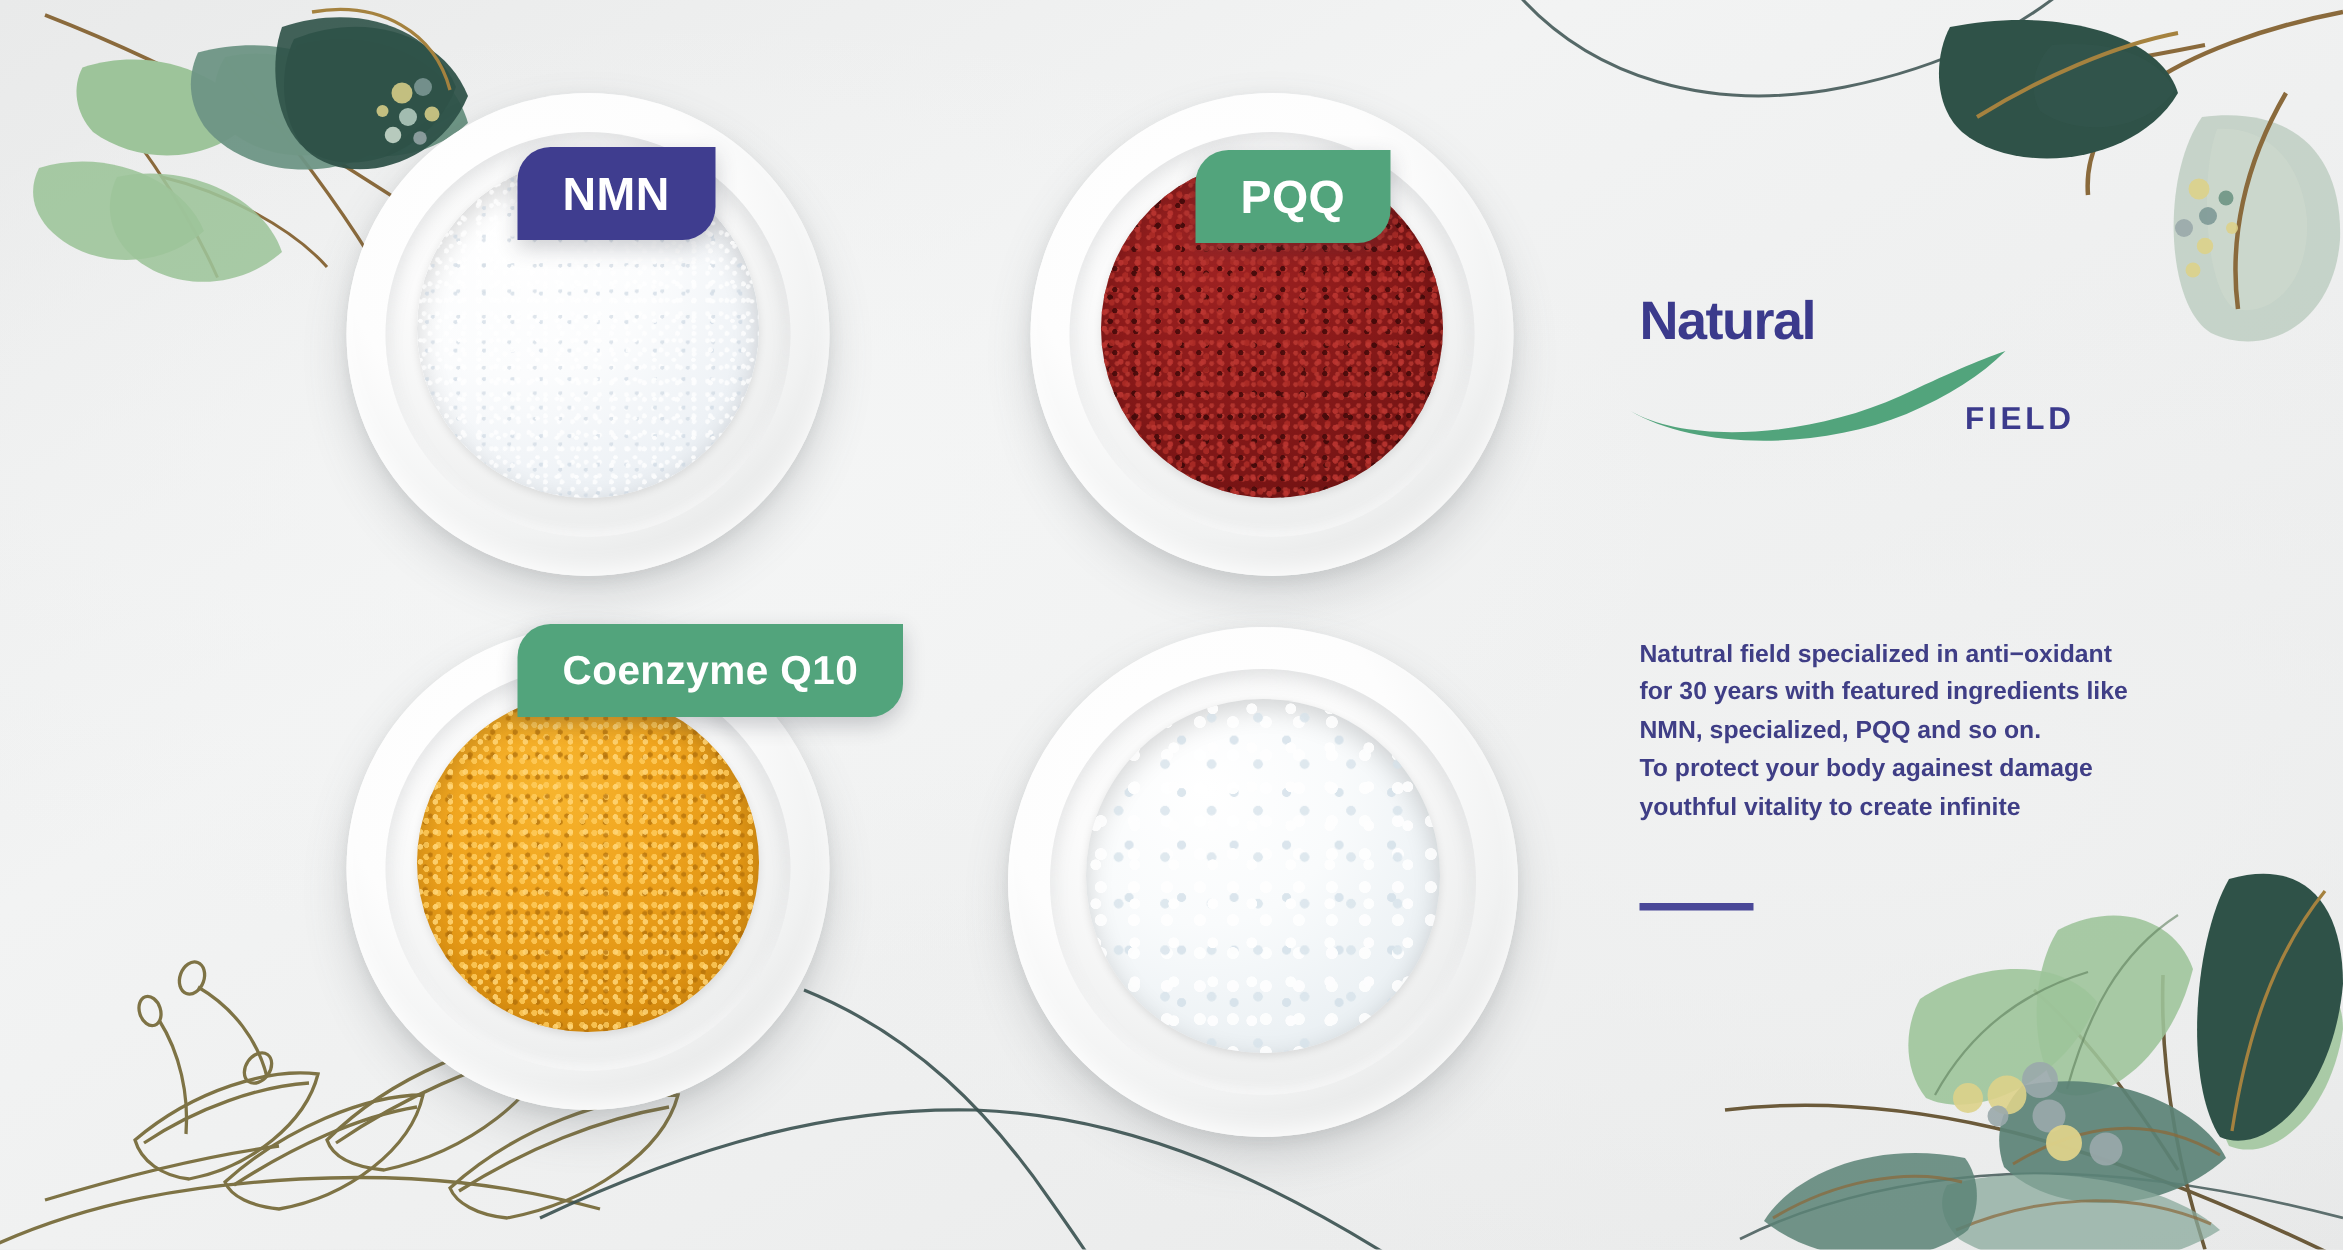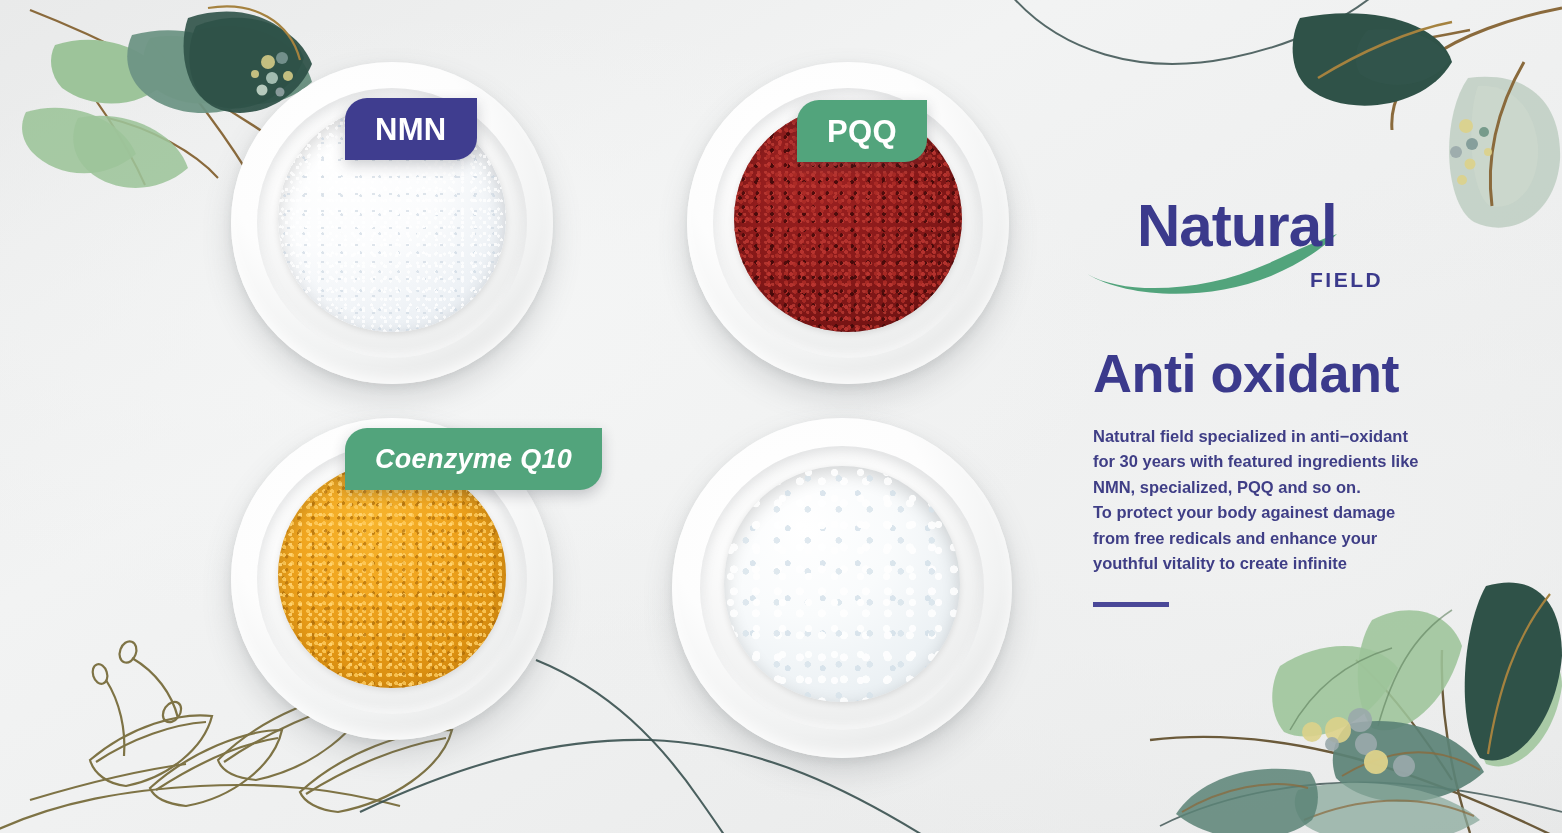--- a/index.html
+++ b/index.html
@@ -114,22 +114,22 @@
     box-shadow:0 5px 14px rgba(40,45,60,0.24);
   }
   .badge.purple{background:#3f3d8f;}
   .badge.green{background:#52a47c;}
   .badge .btxt{font-size:31px;line-height:1;}
   .badge.small .btxt{font-size:27px;}
 
   
   .logo-wrap{position:absolute;left:1093px;top:196px;width:340px;height:110px;}
   .logo-word{
-    font-size:60px;font-weight:700;color:#3b3a8c;letter-spacing:-1px;line-height:1;
-    position:absolute;left:0;top:0;margin-left:44px;
+    font-size:36px;font-weight:700;color:#3b3a8c;letter-spacing:-1px;line-height:1;
+    position:absolute;left:0;top:0;
   }
   .logo-field{
     position:absolute;left:217px;top:72px;
     font-size:21px;font-weight:700;color:#3b3a8c;letter-spacing:2.5px;
   }
   .logo-swoosh{position:absolute;left:-8px;top:38px;width:260px;height:60px;}
 
   .headline{
     position:absolute;left:1093px;top:345px;
     font-size:54px;font-weight:700;color:#3b3a8c;letter-spacing:-0.5px;line-height:1.05;
@@ -262,41 +262,39 @@
   </svg>
 
   <div class="badge purple" style="left:345px;top:98px;">
     <span class="btxt">NMN</span>
   </div>
 
   <div class="badge green" style="left:797px;top:100px;">
     <span class="btxt">PQQ</span>
   </div>
 
-  <div class="badge green small" style="left:345px;top:428px;font-style:italic;">
+  <div class="badge green small" style="left:345px;top:416px;">
     <span class="btxt">Coenzyme Q10</span>
   </div>
 
 
   <div class="logo-wrap">
     <svg class="logo-swoosh" viewBox="0 0 260 60" aria-hidden="true">
       <path d="M2 40 C40 62 120 58 182 30 C212 16 234 6 252 0 C236 16 214 30 186 42 C122 68 42 64 2 40 Z" fill="#52a47c"></path>
     </svg>
     <div class="logo-word">Natural</div>
     <div class="logo-field">FIELD</div>
   </div>
 
-  <div class="headline">Anti oxidant</div>
 
   <div class="body-copy">
     <span class="ln">Natutral field specialized in anti−oxidant</span>
     <span class="ln">for 30 years with featured ingredients like</span>
     <span class="ln">NMN,  specialized, PQQ and so on.</span>
     <span class="ln">To protect your body againest damage</span>
-    <span class="ln">from free redicals and enhance your</span>
     <span class="ln">youthful vitality to create infinite</span>
   </div>
 
   <div class="accent-bar"></div>
 
   <svg class="layer" width="1562" height="833" viewBox="0 0 1562 833" aria-hidden="true">
     <g>
 
       <path d="M1562 840 C1480 800 1400 768 1330 752 C1260 736 1200 734 1150 740" stroke="#6b5a3a" stroke-width="2.4" fill="none"></path>
       <path d="M1562 812 C1470 788 1390 778 1320 784 C1250 790 1200 806 1160 826" stroke="#39504f" stroke-width="1.8" fill="none" opacity=".8"></path>

